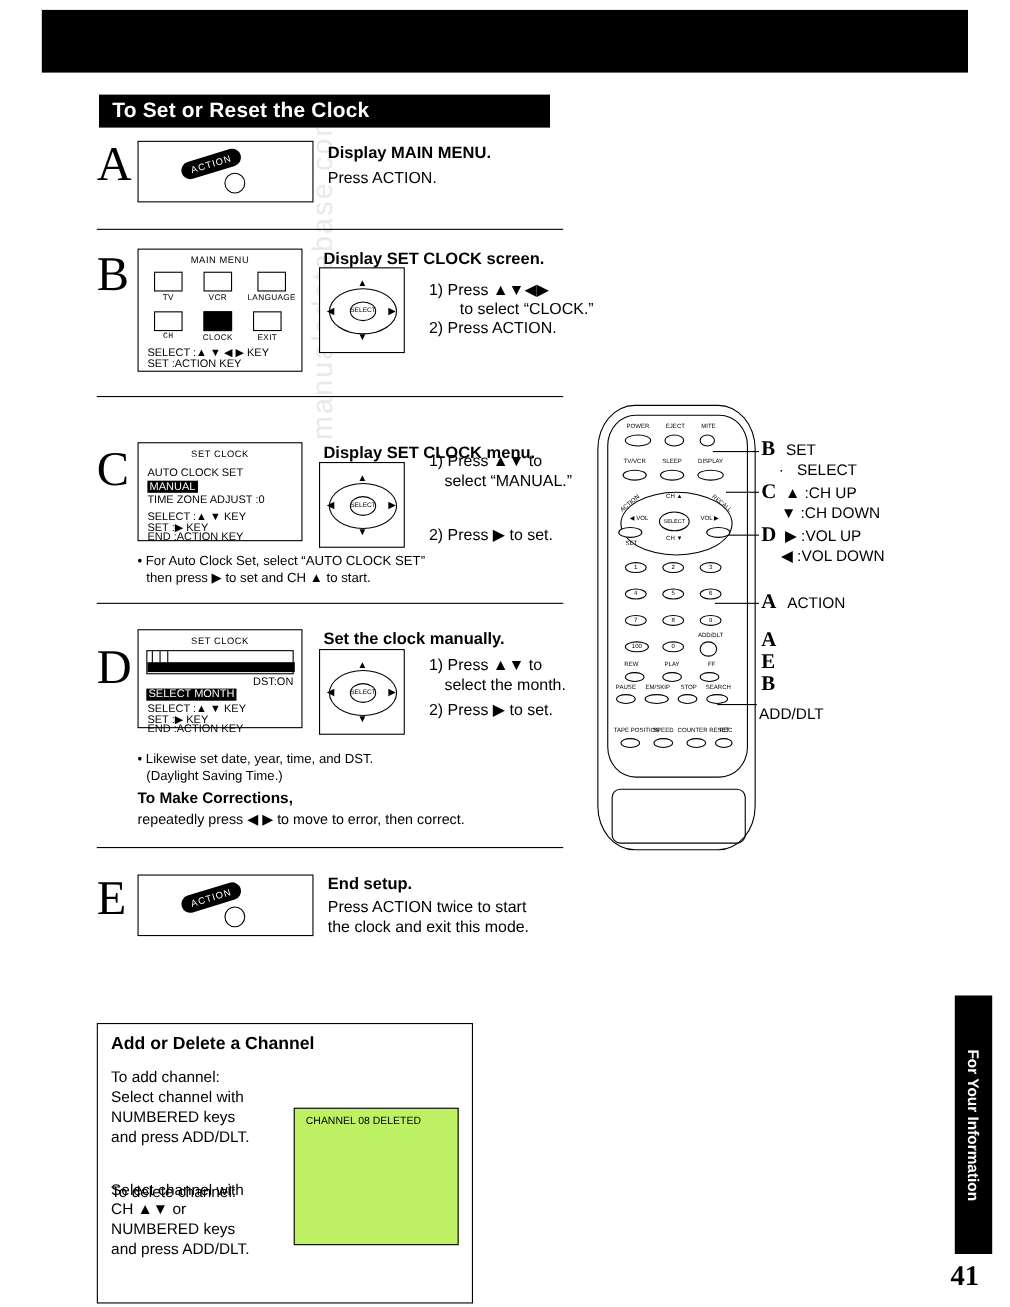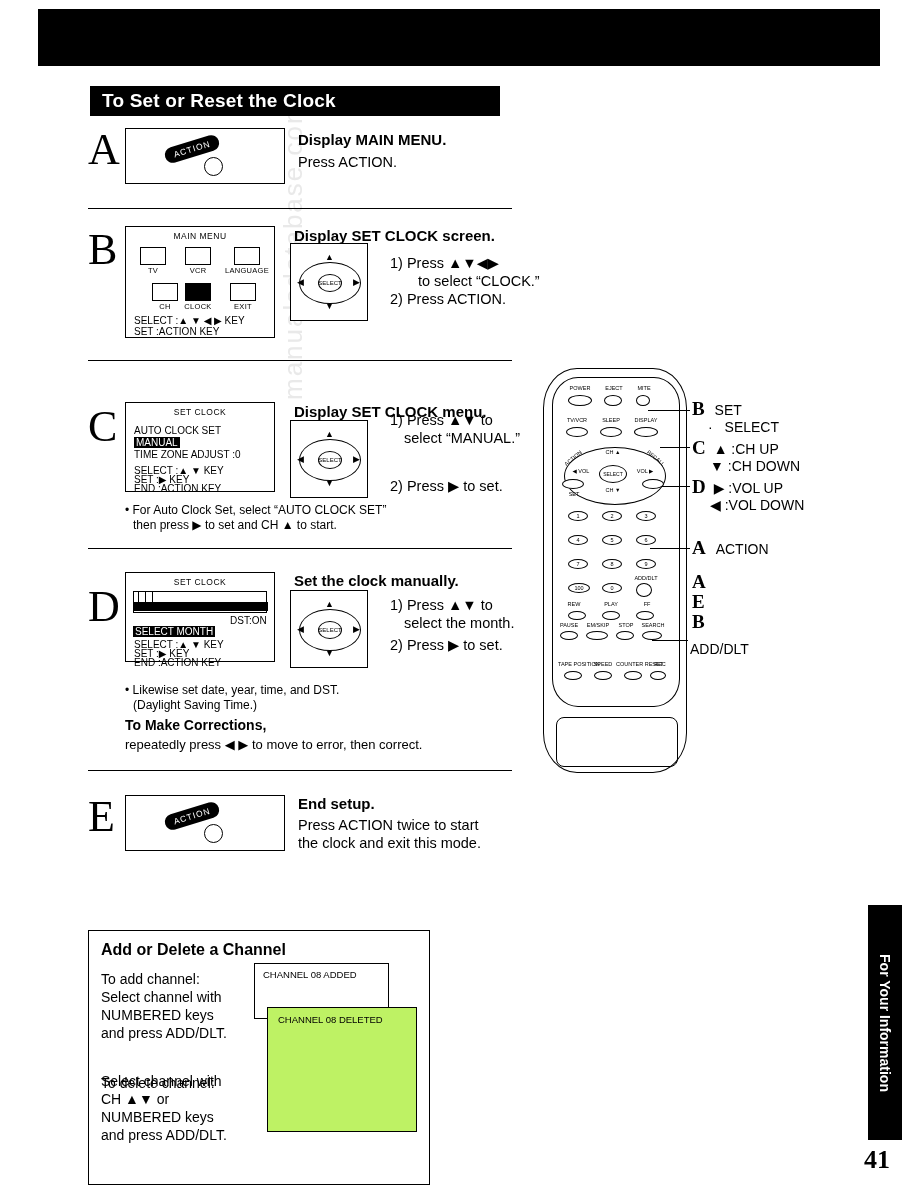--- a/index.html
+++ b/index.html
@@ -175,21 +175,21 @@
     </div>
     <div class="icon-cell" style="left:53px;top:20px;width:38px;">
       <div class="icon-box"></div>
       <div class="icon-label">VCR</div>
     </div>
     <div class="icon-cell" style="left:98px;top:20px;width:46px;">
       <div class="icon-box"></div>
       <div class="icon-label">LANGUAGE</div>
     </div>
 
-    <div class="icon-cell" style="left:20px;top:56px;width:38px;">
+    <div class="icon-cell" style="left:8px;top:56px;width:38px;font-family:Liberation Mono, monospace;">
       <div class="icon-box"></div>
       <div class="icon-label">CH</div>
     </div>
     <div class="icon-cell" style="left:53px;top:56px;width:38px;">
       <div class="icon-box inv"></div>
       <div class="icon-label">CLOCK</div>
     </div>
     <div class="icon-cell" style="left:98px;top:56px;width:38px;">
       <div class="icon-box"></div>
       <div class="icon-label">EXIT</div>
@@ -443,23 +443,20 @@
     <div class="txt" style="left:12px;top:58px;font-size:14px;">Select channel with</div>
     <div class="txt" style="left:12px;top:76px;font-size:14px;">NUMBERED keys</div>
     <div class="txt" style="left:12px;top:94px;font-size:14px;">and press ADD/DLT.</div>
 
     <div class="txt" style="left:12px;top:124px;font-size:14px;margin-top:20px;">To delete channel:</div>
     <div class="txt" style="left:12px;top:142px;font-size:14px;">Select channel with</div>
     <div class="txt" style="left:12px;top:160px;font-size:14px;">CH ▲▼ or</div>
     <div class="txt" style="left:12px;top:178px;font-size:14px;">NUMBERED keys</div>
     <div class="txt" style="left:12px;top:196px;font-size:14px;">and press ADD/DLT.</div>
 
-    <div style="position:absolute;left:165px;top:32px;width:135px;height:56px;border:1.2px solid #000;box-sizing:border-box;">
-      <div class="txt tiny" style="left:8px;top:5px;font-size:9.5px;">CHANNEL 08 ADDED</div>
-    </div>
     <div style="position:absolute;left:178px;top:76px;width:150px;height:125px;border:1.2px solid #000;box-sizing:border-box;background:#bef264;">
       <div class="txt tiny" style="left:10px;top:6px;font-size:9.5px;">CHANNEL 08 DELETED</div>
     </div>
   </div>
 
   <div class="side-tab">
     <span>For Your Information</span>
   </div>
   <div class="page-num">41</div>
 

